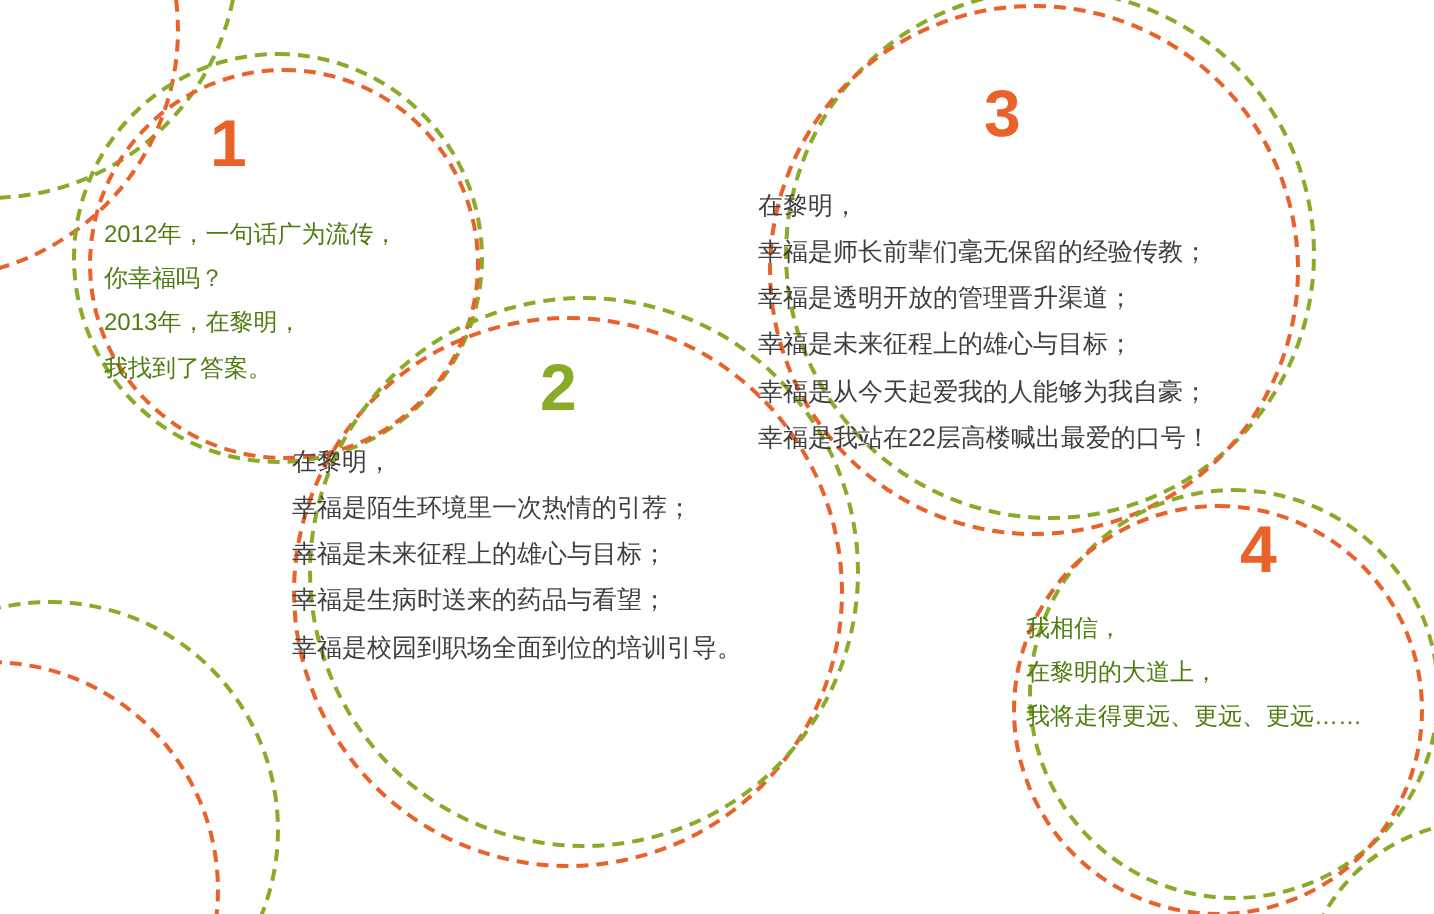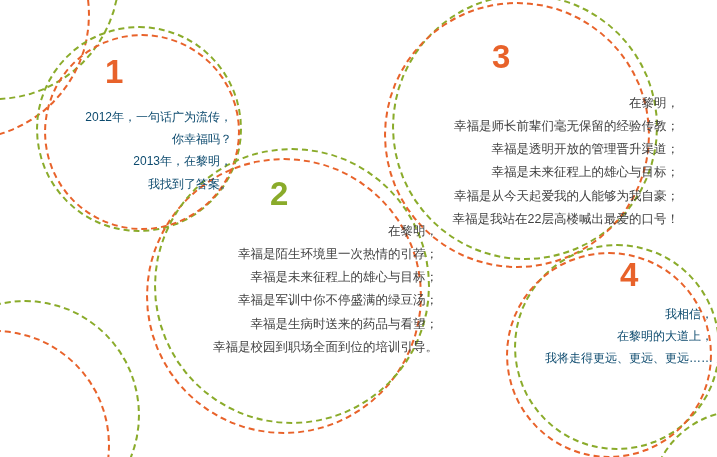--- a/index.html
+++ b/index.html
@@ -33,27 +33,27 @@
     font-size: 33px;
     font-weight: bold;
     line-height: 1;
     letter-spacing: 0;
   }
   .num-orange { color: #e8622a; }
   .num-green  { color: #8aab2a; }
 
   .textblock {
     position: absolute;
-    text-align: right;
+    text-align: left;
     line-height: 1.85;
     white-space: nowrap;
   }
   .t-small {
     font-size: 12px;
-    color: #0c4a6e;
+    color: #4d7c0f;
   }
   .t-mid {
     font-size: 12.5px;
     color: #3f3f3f;
   }
   .t-line { display: block; }
 </style>
 </head>
 <body>
 
@@ -85,21 +85,20 @@
     <span class="t-line">你幸福吗？</span>
     <span class="t-line">2013年，在黎明，</span>
     <span class="t-line">我找到了答案。</span>
   </div>
 
   <div class="num num-green" style="left:270px; top:177px;">2</div>
   <div class="textblock t-mid" style="left:146px; top:220px; width:292px;">
     <span class="t-line">在黎明，</span>
     <span class="t-line">幸福是陌生环境里一次热情的引荐；</span>
     <span class="t-line">幸福是未来征程上的雄心与目标；</span>
-    <span class="t-line">幸福是军训中你不停盛满的绿豆汤；</span>
     <span class="t-line">幸福是生病时送来的药品与看望；</span>
     <span class="t-line">幸福是校园到职场全面到位的培训引导。</span>
   </div>
 
   <div class="num num-orange" style="left:492px; top:40px;">3</div>
   <div class="textblock t-mid" style="left:379px; top:92px; width:300px;">
     <span class="t-line">在黎明，</span>
     <span class="t-line">幸福是师长前辈们毫无保留的经验传教；</span>
     <span class="t-line">幸福是透明开放的管理晋升渠道；</span>
     <span class="t-line">幸福是未来征程上的雄心与目标；</span>

